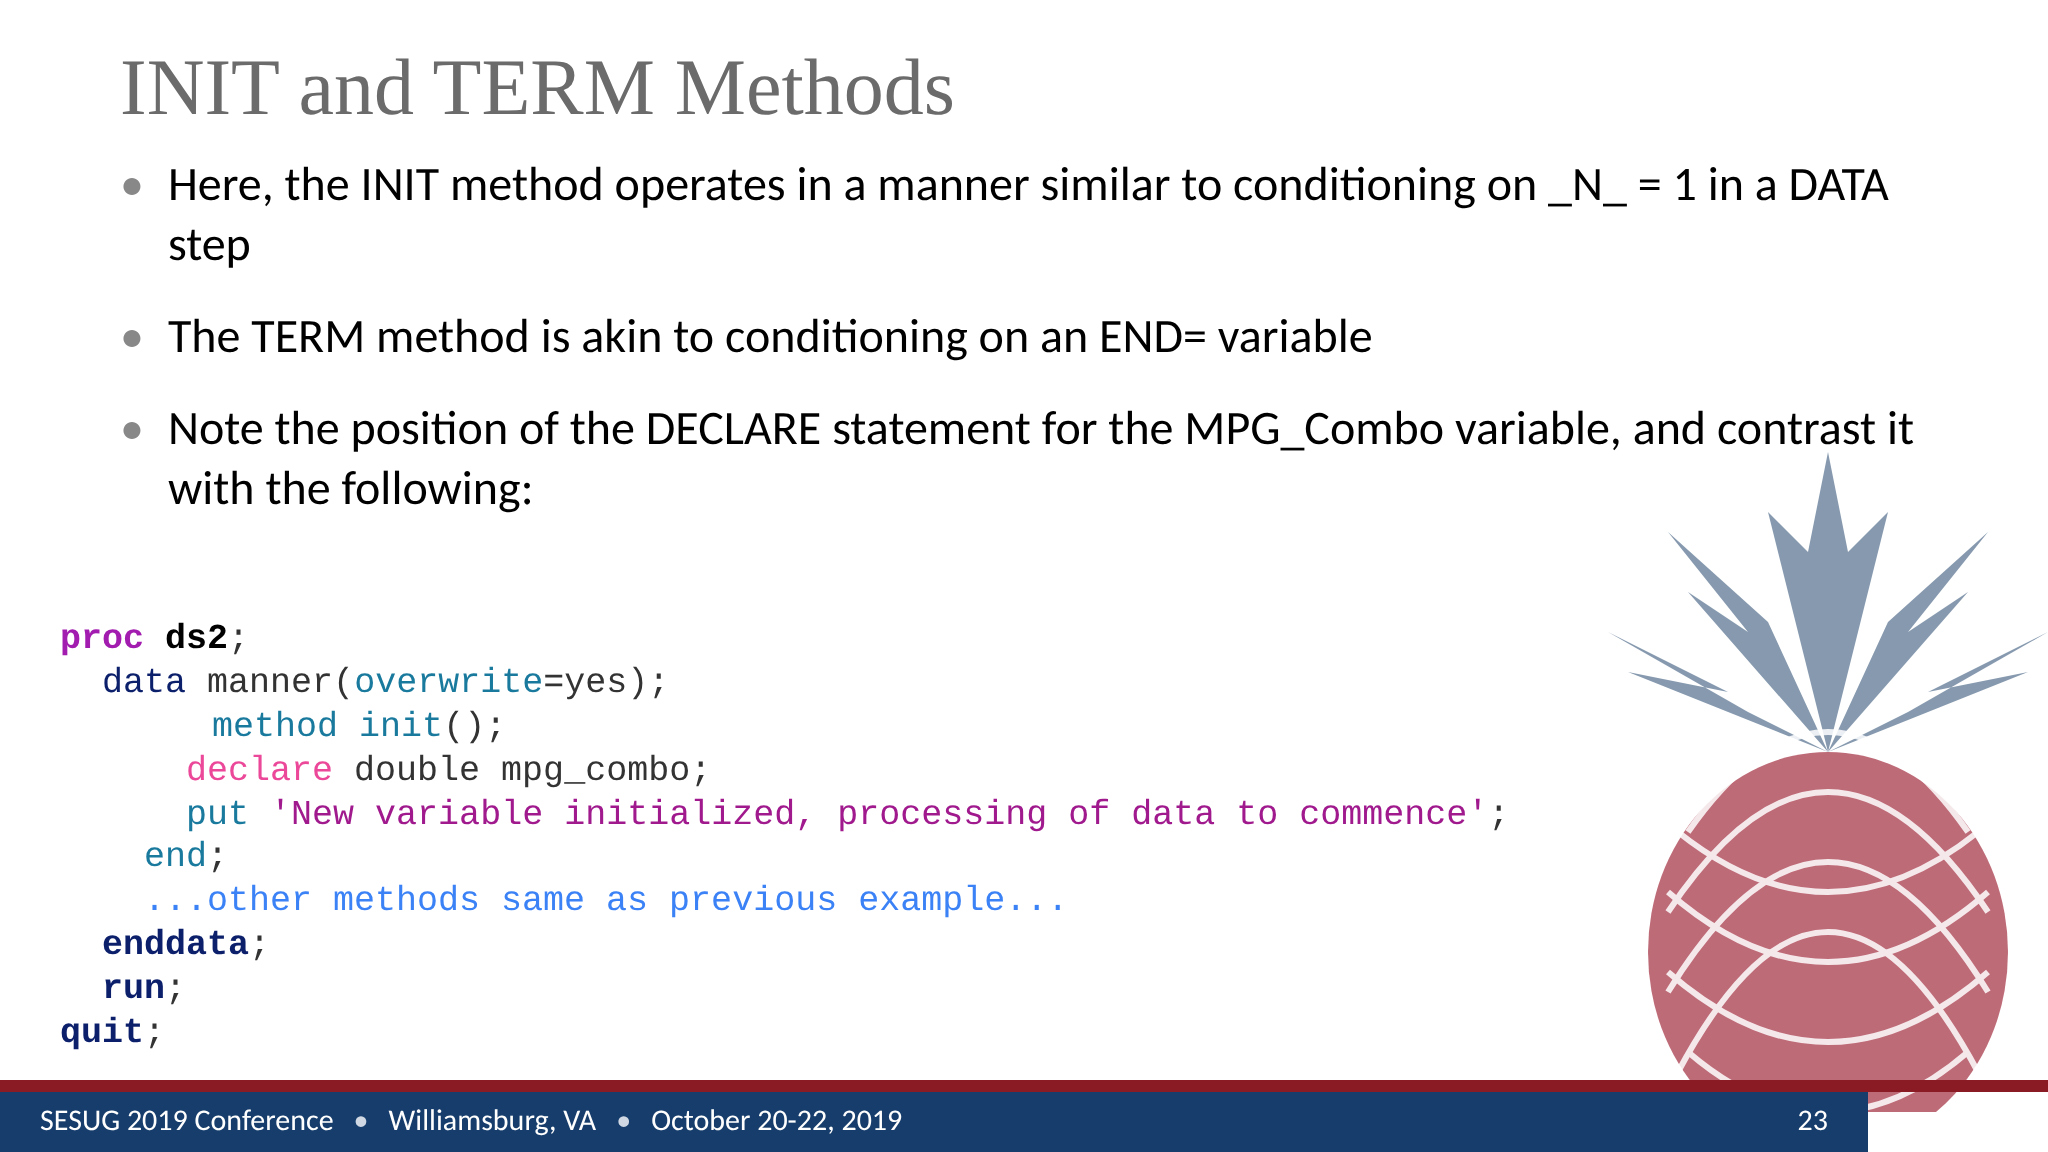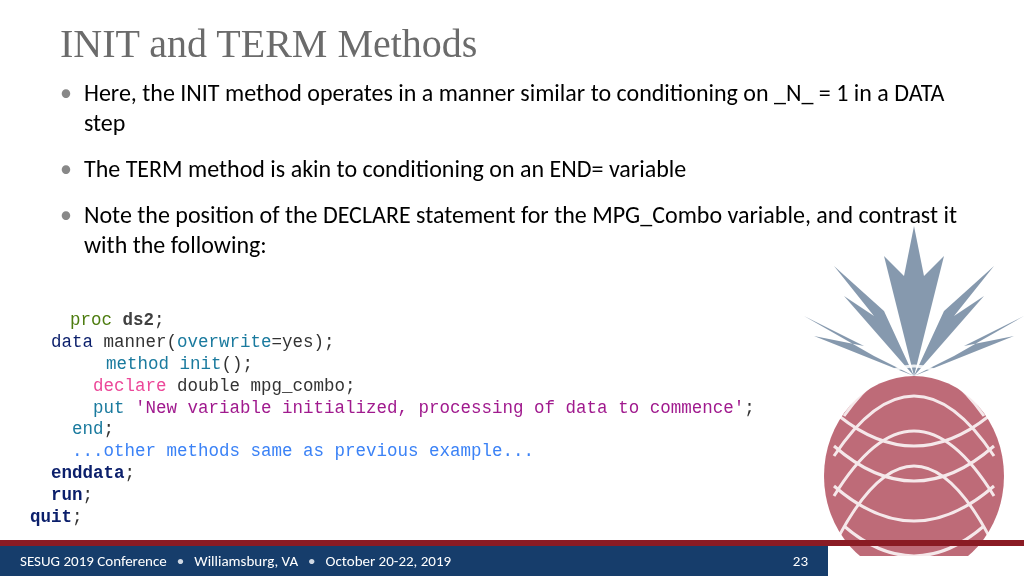--- a/index.html
+++ b/index.html
@@ -3,39 +3,39 @@
 <meta charset="utf-8">
 <style>
   * { margin: 0; padding: 0; box-sizing: border-box; }
   html, body { width: 1024px; height: 576px; overflow: hidden; font-family: Calibri, Arial, sans-serif; background: #fff; }
   .slide { position: relative; width: 1024px; height: 576px; background: #fff; }
   .title { position: absolute; left: 60px; top: 20px; font-family: Georgia, 'Times New Roman', serif; font-size: 40px; font-weight: 400; color: #6b6b6b; }
   .bullets { position: absolute; left: 60px; top: 78px; width: 910px; }
   .bullet { display: flex; align-items: flex-start; margin-bottom: 16px; font-size: 24px; color: #000; line-height: 1.25; }
   .bullet .dot { color: #888; margin-right: 12px; line-height: 1.25; }
   .code { position: absolute; left: 30px; top: 310px; font-family: 'Courier New', monospace; font-size: 17.5px; line-height: 1.25; color: #333; white-space: pre; }
-  .kw-proc { color: #4d7c0f; font-weight: normal; margin-left: 40px; }
-  .kw-ds2 { color: #404040; font-weight: bold; }
+  .kw-proc { color: #a21caf; font-weight: bold; }
+  .kw-ds2 { color: #000000; font-weight: bold; }
   .kw-data { color: #0b1f6b; font-weight: normal; }
   .carsD { color: #333; }
   .opt { color: #1a7a9e; }
   .mth { color: #1a7a9e; padding-left: 34px; }
   .init { color: #1a7a9e; }
   .decl { color: #ec4899; }
   .dbl { color: #333; }
   .put { color: #1a7a9e; }
   .str { color: #a01a8e; }
   .end { color: #1a7a9e; }
   .cmt { color: #3b82f6; }
   .enddata { color: #0b1f6b; font-weight: bold; }
   .run { color: #0b1f6b; font-weight: bold; }
   .quit { color: #0b1f6b; font-weight: bold; }
   .semi { color: #333; }
   .redbar { position: absolute; left: 0; bottom: 30px; width: 1024px; height: 6px; background: #8a1b24; }
-  .footer { position: absolute; left: 0; bottom: 0; width: 828px; height: 30px; background: #163d6b; color: #fff; display: flex; align-items: center; justify-content: space-between; padding: 0 20px; font-size: 15px; }
+  .footer { position: absolute; left: 0; bottom: 0; width: 934px; height: 30px; background: #163d6b; color: #fff; display: flex; align-items: center; justify-content: space-between; padding: 0 20px; font-size: 15px; }
   .footer .left { display: flex; align-items: center; gap: 10px; }
   .footer .dotsep { color: #cfd8e3; }
   .pine { position: absolute; right: -20px; bottom: 20px; width: 260px; height: 340px; opacity: 0.9; pointer-events: none; }
 </style>
 </head>
 <body>
 <div class="slide">
 
   <h1 class="title">INIT and TERM Methods</h1>
 

